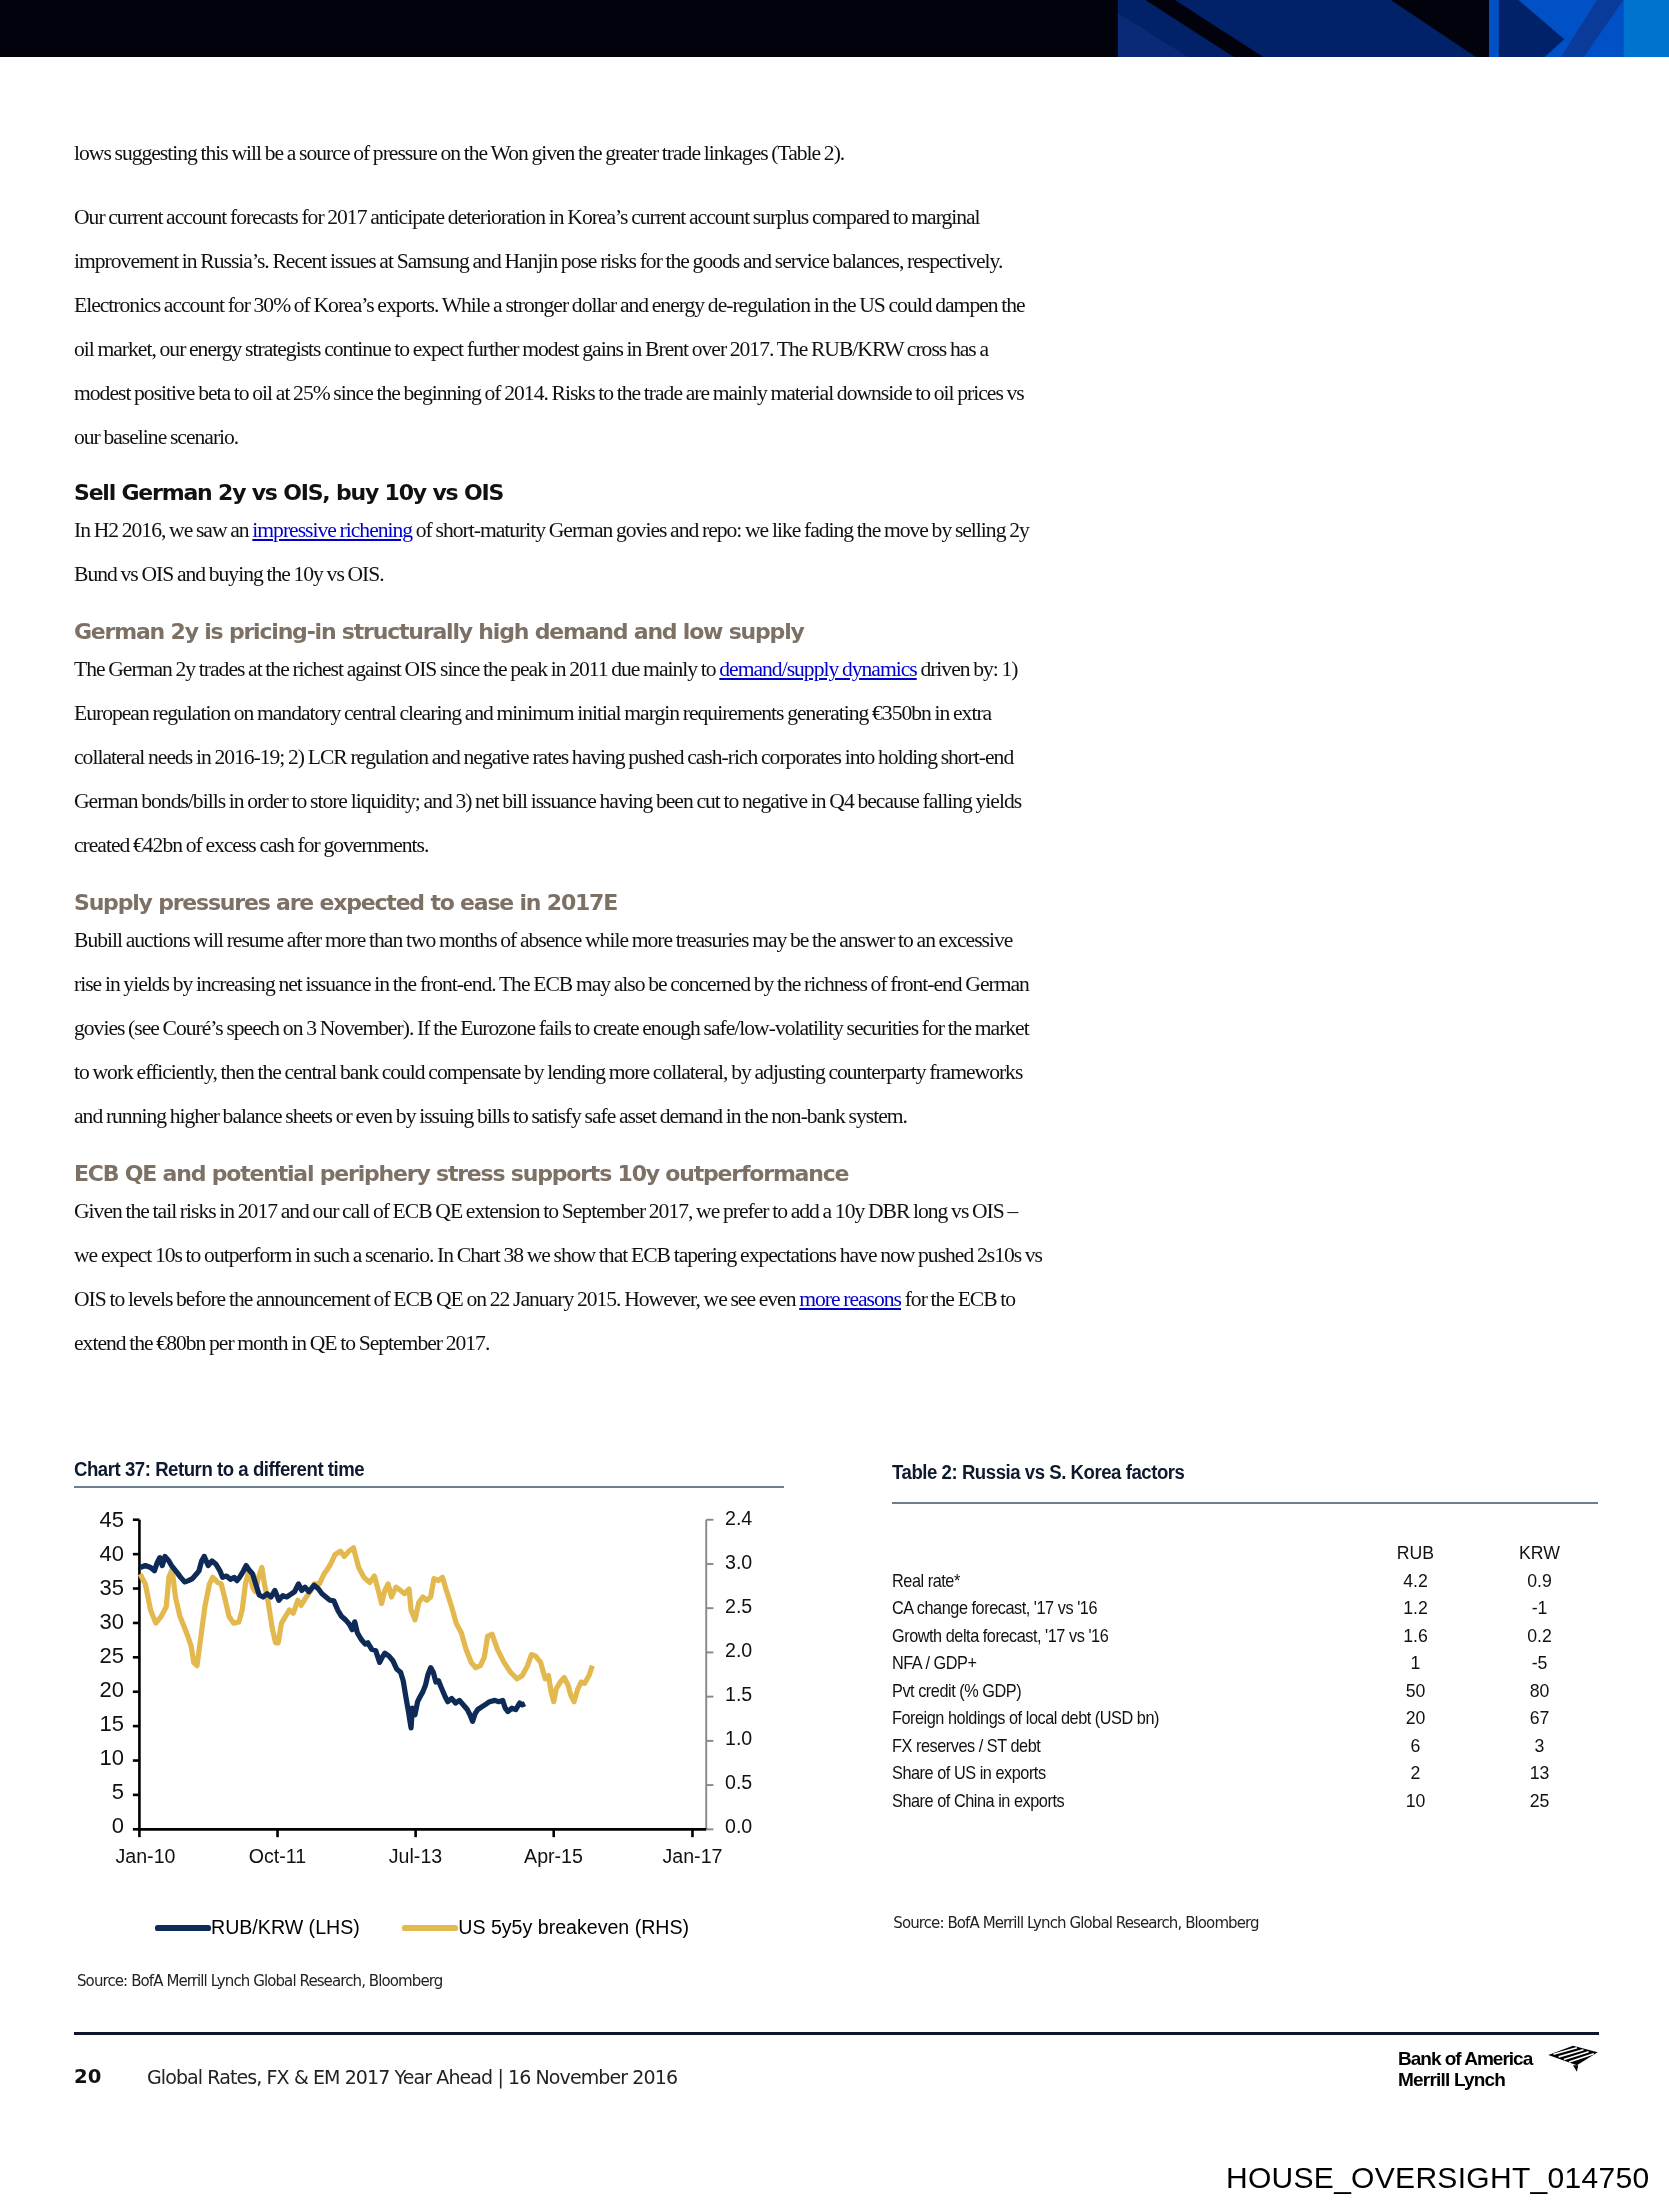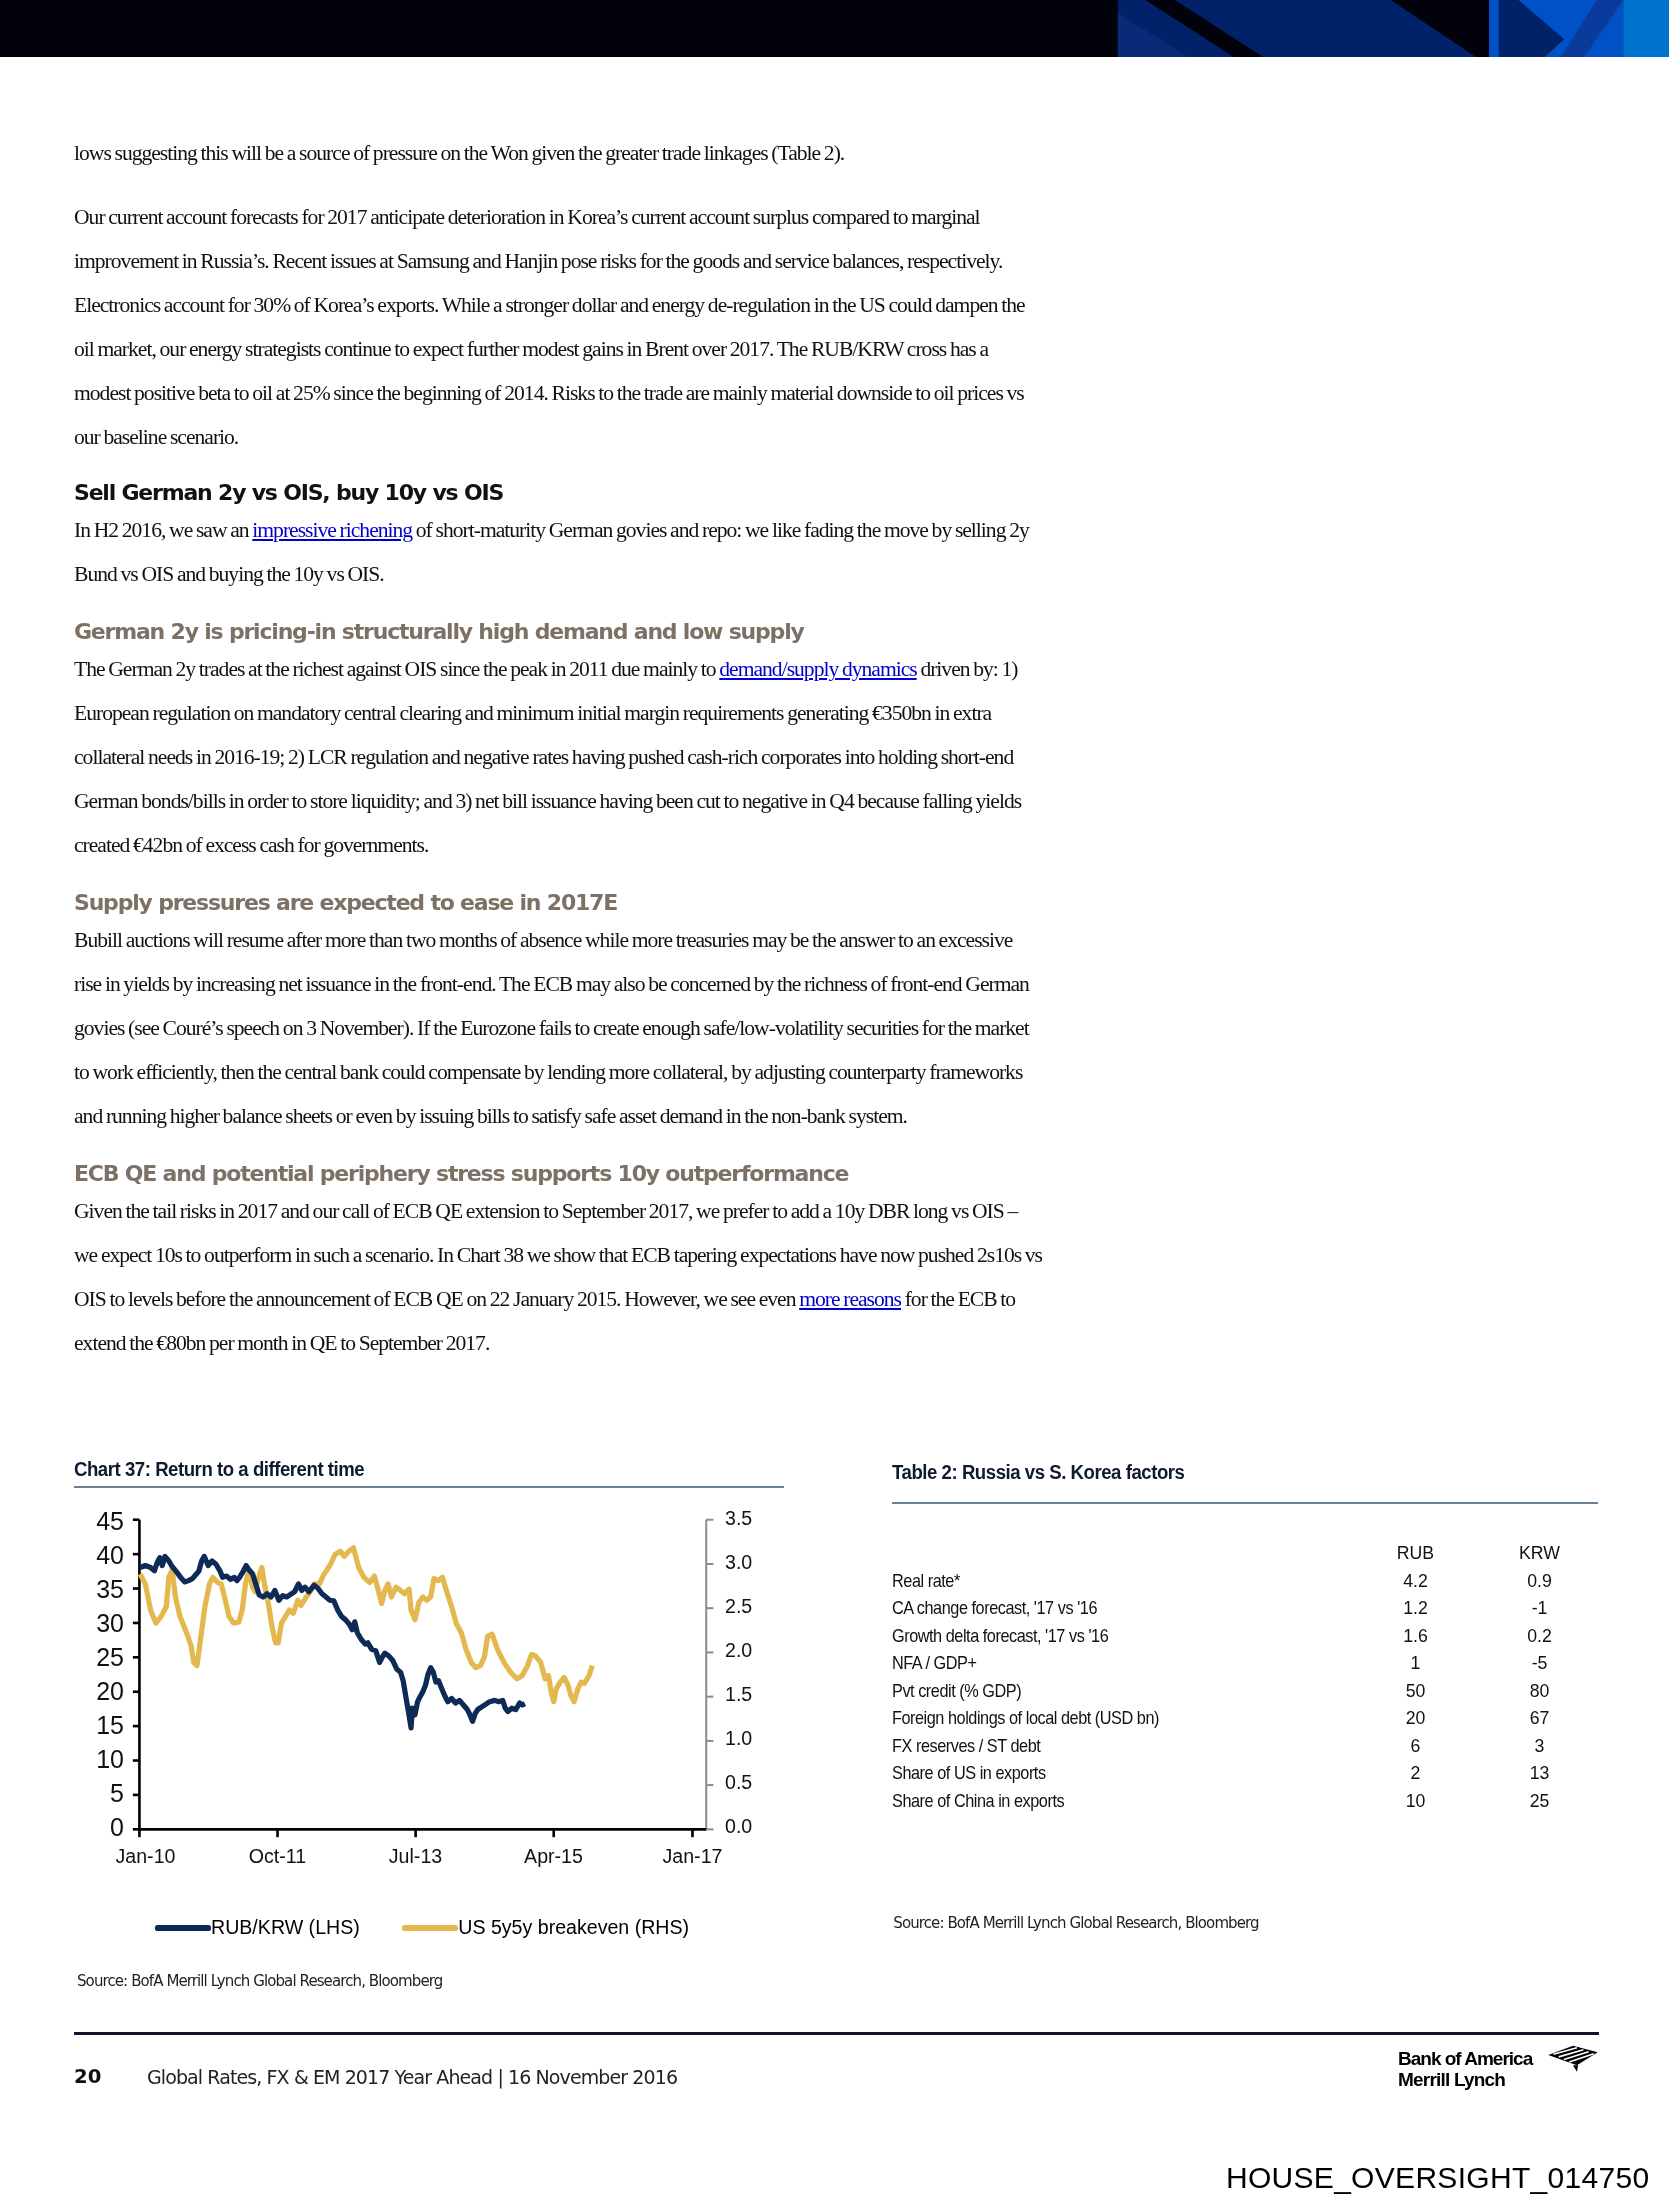--- a/index.html
+++ b/index.html
@@ -114,34 +114,34 @@
     <line x1="635" y1="2795" x2="635" y2="2807"></line>
     <line x1="846" y1="2795" x2="846" y2="2807"></line>
     <line x1="1058" y1="2795" x2="1058" y2="2807"></line>
   </g>
 
   <polyline fill="none" stroke="#e3b94f" stroke-width="8" stroke-linejoin="round" points="214,2405 222,2420 230,2460 238,2480 246,2470 254,2455 258,2410 263,2398 268,2440 275,2470 280,2482 287,2500 292,2515 296,2540 301,2545 307,2500 313,2455 320,2420 325,2410 333,2418 338,2420 343,2440 350,2470 357,2480 365,2478 370,2460 375,2420 380,2400 386,2425 390,2432 395,2410 400,2395 404,2420 410,2450 416,2488 421,2510 425,2510 430,2480 436,2470 442,2460 448,2465 455,2445 460,2453 468,2440 475,2430 480,2420 488,2420 495,2405 500,2398 505,2390 512,2375 520,2370 526,2378 533,2370 540,2365 548,2395 556,2410 565,2418 572,2408 578,2430 583,2450 588,2430 593,2420 598,2440 605,2425 612,2430 618,2435 625,2428 628,2460 634,2475 640,2448 646,2440 652,2445 658,2440 663,2412 670,2415 676,2410 682,2430 690,2455 697,2480 705,2495 712,2520 720,2540 727,2548 734,2545 740,2532 745,2500 752,2497 760,2520 770,2540 780,2555 790,2565 798,2560 806,2545 812,2528 818,2530 826,2540 833,2565 838,2560 842,2585 846,2600 850,2580 856,2570 862,2563 868,2575 872,2590 877,2600 883,2580 888,2570 893,2572 900,2560 905,2545"></polyline>
 
   <polyline fill="none" stroke="#0e2a57" stroke-width="8" stroke-linejoin="round" points="214,2395 222,2392 230,2395 236,2400 240,2388 244,2380 248,2392 252,2378 258,2385 262,2392 270,2402 276,2410 282,2417 288,2415 294,2412 300,2405 304,2400 308,2385 312,2378 318,2392 324,2385 330,2390 336,2400 340,2410 346,2408 352,2413 358,2410 362,2415 366,2410 372,2400 376,2392 380,2398 386,2405 390,2418 396,2437 402,2440 408,2435 414,2440 420,2430 426,2445 432,2438 438,2440 444,2436 450,2432 456,2420 461,2430 466,2425 472,2432 480,2422 486,2427 492,2435 498,2440 504,2445 510,2446 516,2460 522,2470 528,2475 534,2482 538,2490 542,2478 546,2495 552,2505 558,2512 562,2510 568,2520 574,2522 580,2540 584,2532 588,2526 594,2530 600,2537 606,2550 612,2555 616,2568 620,2592 624,2615 628,2640 630,2610 634,2620 638,2600 642,2592 646,2585 650,2575 654,2558 658,2548 662,2555 666,2570 670,2568 674,2578 680,2592 684,2600 690,2595 696,2602 702,2598 708,2605 714,2612 718,2620 722,2630 726,2618 730,2612 736,2608 742,2604 748,2600 756,2598 762,2600 768,2598 772,2610 776,2615 782,2610 788,2612 794,2602 798,2605 802,2603"></polyline>
 </svg>
 
-<div style="position:absolute;left:79px;top:1507px;width:45px;font-family:'Liberation Sans',sans-serif;font-size:25px;color:#111;text-align:right;">
+<div style="position:absolute;left:79px;top:1507px;width:45px;font-family:'Liberation Sans',sans-serif;font-size:22px;color:#111;text-align:right;">
   <div style="height:34px;">45</div>
   <div style="height:34px;">40</div>
   <div style="height:34px;">35</div>
   <div style="height:34px;">30</div>
   <div style="height:34px;">25</div>
   <div style="height:34px;">20</div>
   <div style="height:34px;">15</div>
   <div style="height:34px;">10</div>
   <div style="height:34px;">5</div>
   <div style="height:34px;">0</div>
 </div>
 <div style="position:absolute;left:725px;top:1507px;width:46px;font-family:'Liberation Sans',sans-serif;font-size:19.6px;color:#111;text-align:left;">
-  <div style="height:44px;">3.5</div>
+  <div style="height:44px;">2.4</div>
   <div style="height:44px;">3.0</div>
   <div style="height:44px;">2.5</div>
   <div style="height:44px;">2.0</div>
   <div style="height:44px;">1.5</div>
   <div style="height:44px;">1.0</div>
   <div style="height:44px;">0.5</div>
   <div style="height:44px;">0.0</div>
 </div>
 <div style="position:absolute;left:0;top:1845px;font-family:'Liberation Sans',sans-serif;font-size:19.6px;color:#111;">
   <span style="position:absolute;left:113px;width:65px;text-align:center;">Jan-10</span>

